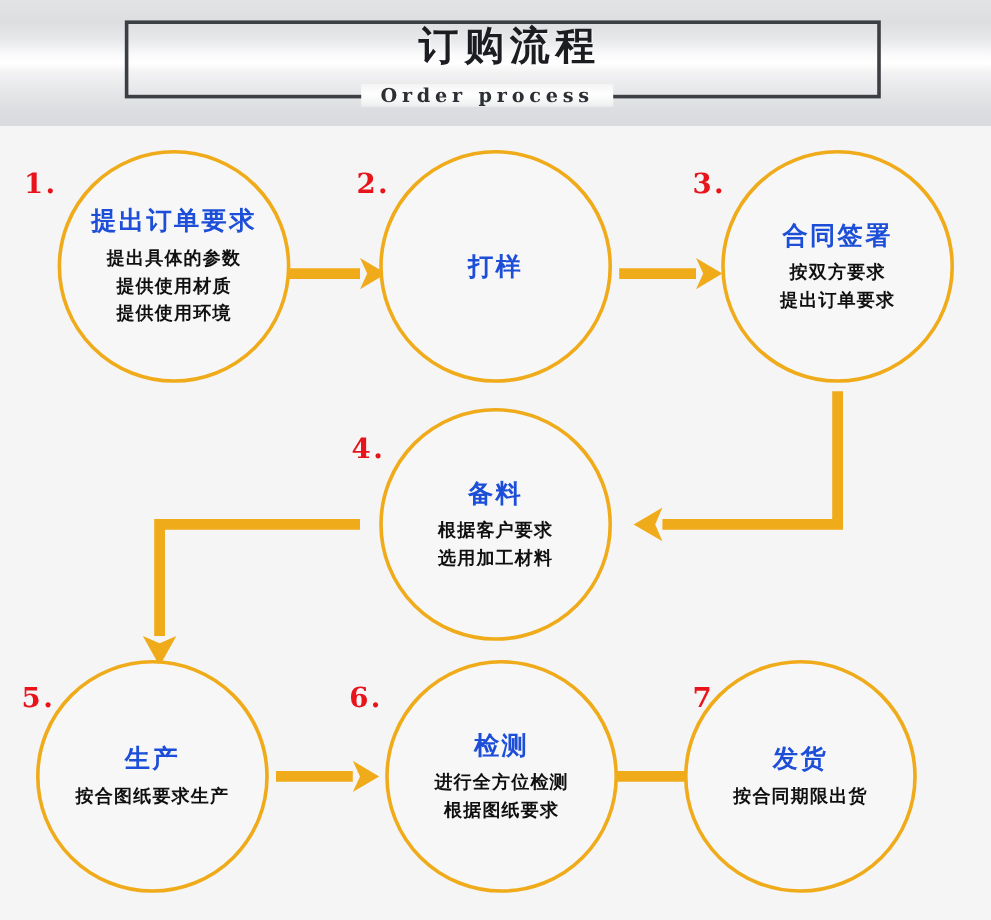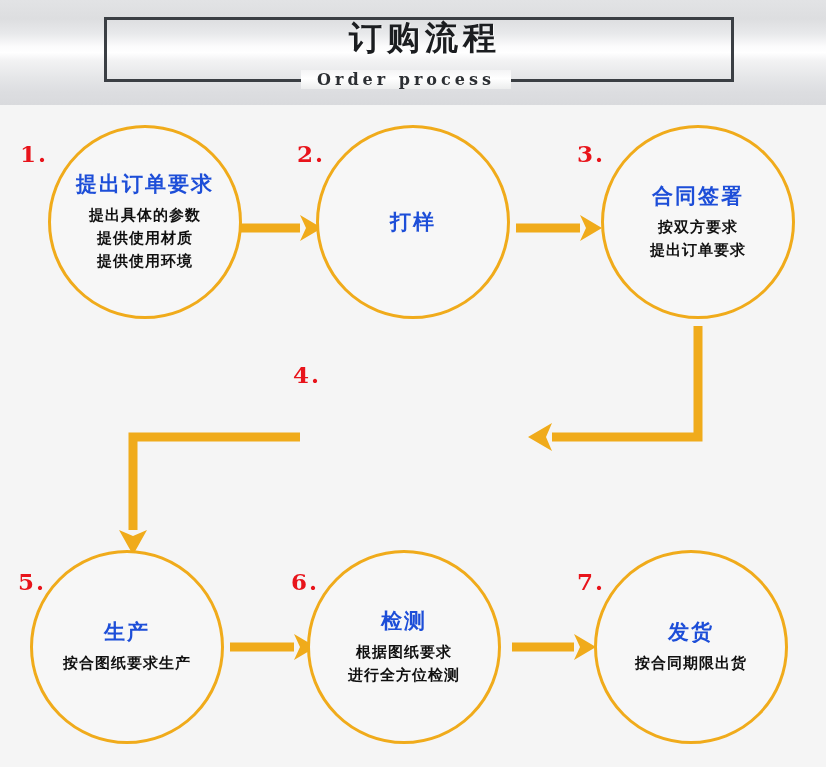--- a/index.html
+++ b/index.html
@@ -127,22 +127,22 @@
     white-space: nowrap;
   }
   .node-lines .nl { display: block; }
 
   
   #node-1 { left: 48px;  top: 20px;  width: 194px; height: 194px; }
   #node-2 { left: 316px; top: 20px;  width: 194px; height: 194px; gap: 47px; }
   #node-3 { left: 601px; top: 20px;  width: 194px; height: 194px; }
   #node-4 { left: 316px; top: 235px; width: 194px; height: 194px; }
   #node-5 { left: 30px;  top: 445px; width: 194px; height: 194px; }
-  #node-6 { left: 307px; top: 445px; width: 194px; height: 194px; }
-  #node-7 { left: 594px; top: 445px; width: 194px; height: 194px; }
+  #node-6 { left: 321px; top: 445px; width: 194px; height: 194px; }
+  #node-7 { left: 570px; top: 445px; width: 194px; height: 194px; }
 
   
   .step-num {
     position: absolute;
     color: #e8141b;
     font-family: "DejaVu Serif", "Liberation Serif", serif;
     font-size: 23px;
     font-weight: bold;
     letter-spacing: 2px;
     line-height: 23px;
@@ -228,33 +228,40 @@
   </div>
 
   <div class="node" id="node-3">
     <div class="node-title">合同签署</div>
     <div class="node-lines">
       <span class="nl">按双方要求</span>
       <span class="nl">提出订单要求</span>
     </div>
   </div>
 
+  <div class="node" id="node-4">
+    <div class="node-title">备料</div>
+    <div class="node-lines">
+      <span class="nl">根据客户要求</span>
+      <span class="nl">选用加工材料</span>
+    </div>
+  </div>
 
   <div class="node" id="node-5">
     <div class="node-title">生产</div>
     <div class="node-lines">
       <span class="nl">按合图纸要求生产</span>
     </div>
   </div>
 
   <div class="node" id="node-6">
     <div class="node-title">检测</div>
     <div class="node-lines">
+      <span class="nl">进行全方位检测</span>
       <span class="nl">根据图纸要求</span>
-      <span class="nl">进行全方位检测</span>
     </div>
   </div>
 
   <div class="node" id="node-7">
     <div class="node-title">发货</div>
     <div class="node-lines">
       <span class="nl">按合同期限出货</span>
     </div>
   </div>
 

